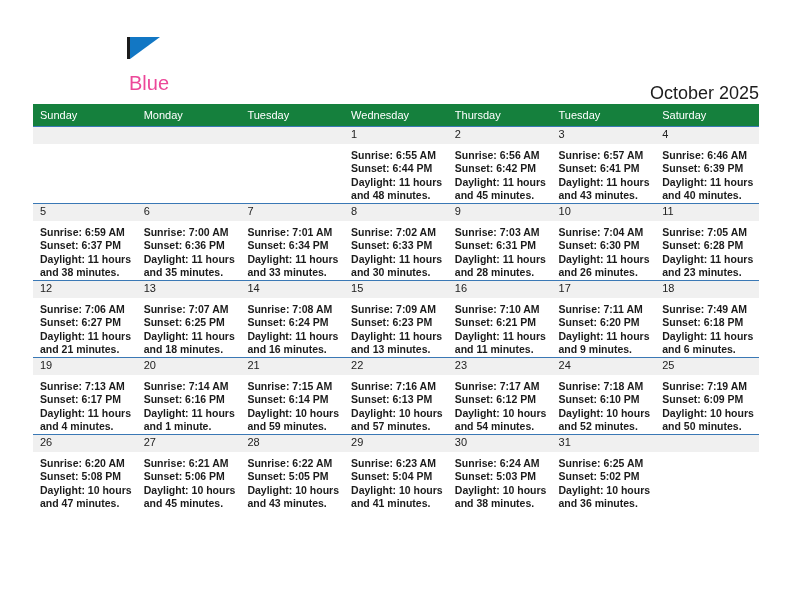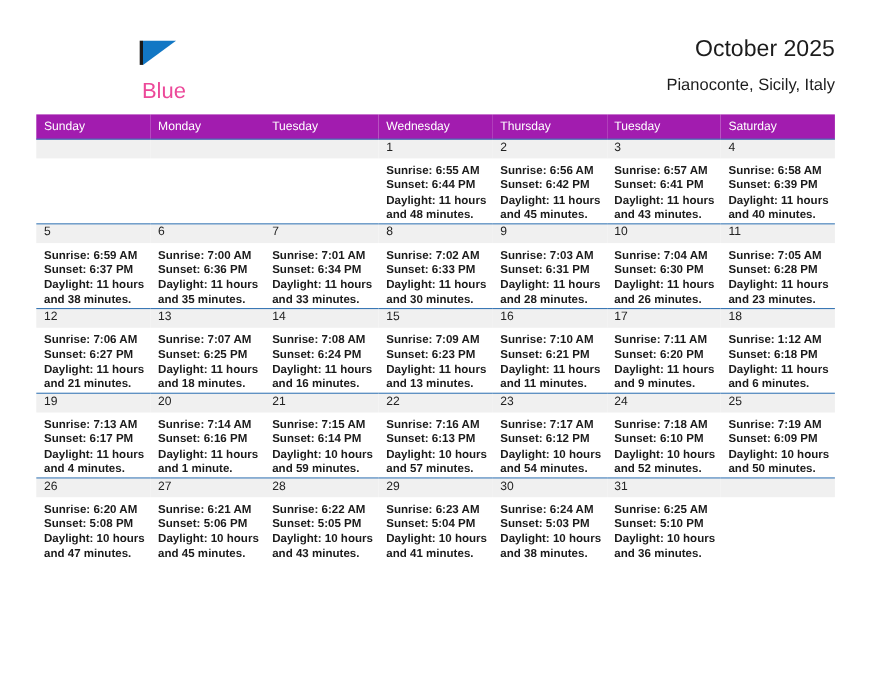--- a/index.html
+++ b/index.html
@@ -73,44 +73,45 @@
     line-height: 28px;
   }
 
   .title-block {
     position: absolute;
     right: 0;
     top: 0;
     text-align: right;
   }
   .title-main {
-    font-size: 21px;
+    font-size: 18px;
     color: #1c1c1c;
     line-height: 34px;
     white-space: nowrap;
+    margin-top: 48px;
   }
   .title-sub {
     font-size: 15px;
     color: #1c1c1c;
     line-height: 22px;
     margin-top: 5px;
     white-space: nowrap;
   }
 
   
   .calendar {
     position: absolute;
     left: 33px;
     top: 104px;
     width: 726px;
     border-collapse: collapse;
     table-layout: fixed;
   }
   .calendar th {
-    background: #a21caf;
+    background: #15803d;
     color: #ffffff;
     font-size: 11px;
     font-weight: normal;
     text-align: left;
     padding: 5px 0 5px 7px;
     height: 12px;
     border: none;
   }
   .calendar td {
     vertical-align: top;
@@ -207,21 +208,21 @@
             <div class="cell-body">
               <div>Sunrise: 6:57 AM</div>
               <div>Sunset: 6:41 PM</div>
               <div>Daylight: 11 hours</div>
               <div>and 43 minutes.</div>
             </div>
           </td>
           <td>
             <div class="daynum-band">4</div>
             <div class="cell-body">
-              <div>Sunrise: 6:58 AM</div>
+              <div>Sunrise: 6:46 AM</div>
               <div>Sunset: 6:39 PM</div>
               <div>Daylight: 11 hours</div>
               <div>and 40 minutes.</div>
             </div>
           </td>
         </tr>
         <tr class="week-row">
           <td>
             <div class="daynum-band">5</div>
             <div class="cell-body">
@@ -337,21 +338,21 @@
             <div class="cell-body">
               <div>Sunrise: 7:11 AM</div>
               <div>Sunset: 6:20 PM</div>
               <div>Daylight: 11 hours</div>
               <div>and 9 minutes.</div>
             </div>
           </td>
           <td>
             <div class="daynum-band">18</div>
             <div class="cell-body">
-              <div>Sunrise: 1:12 AM</div>
+              <div>Sunrise: 7:49 AM</div>
               <div>Sunset: 6:18 PM</div>
               <div>Daylight: 11 hours</div>
               <div>and 6 minutes.</div>
             </div>
           </td>
         </tr>
         <tr class="week-row">
           <td>
             <div class="daynum-band">19</div>
             <div class="cell-body">
@@ -459,21 +460,21 @@
               <div>Sunrise: 6:24 AM</div>
               <div>Sunset: 5:03 PM</div>
               <div>Daylight: 10 hours</div>
               <div>and 38 minutes.</div>
             </div>
           </td>
           <td>
             <div class="daynum-band">31</div>
             <div class="cell-body">
               <div>Sunrise: 6:25 AM</div>
-              <div>Sunset: 5:10 PM</div>
+              <div>Sunset: 5:02 PM</div>
               <div>Daylight: 10 hours</div>
               <div>and 36 minutes.</div>
             </div>
           </td>
           <td class="empty">
             <div class="daynum-band"></div>
           </td>
         </tr>
       </tbody>
   </table>

